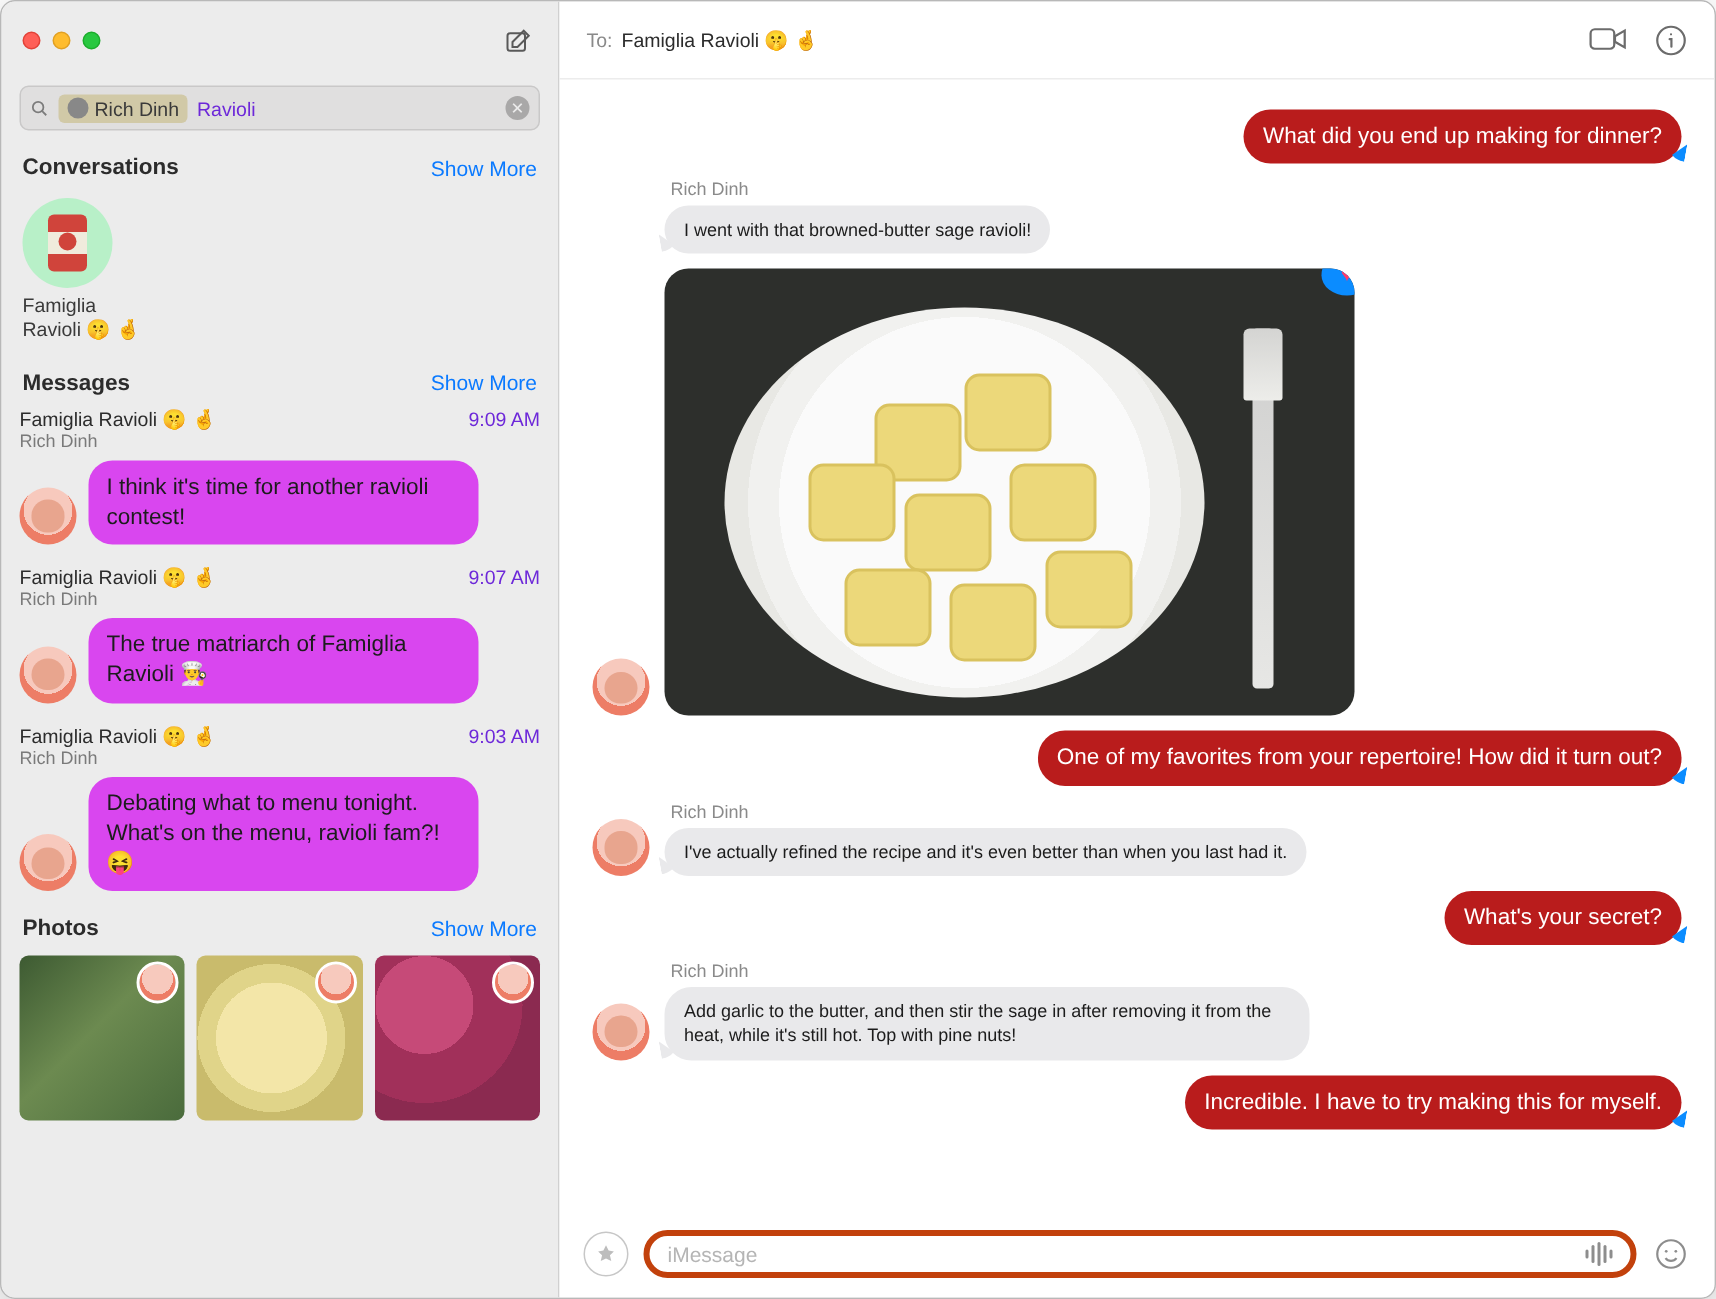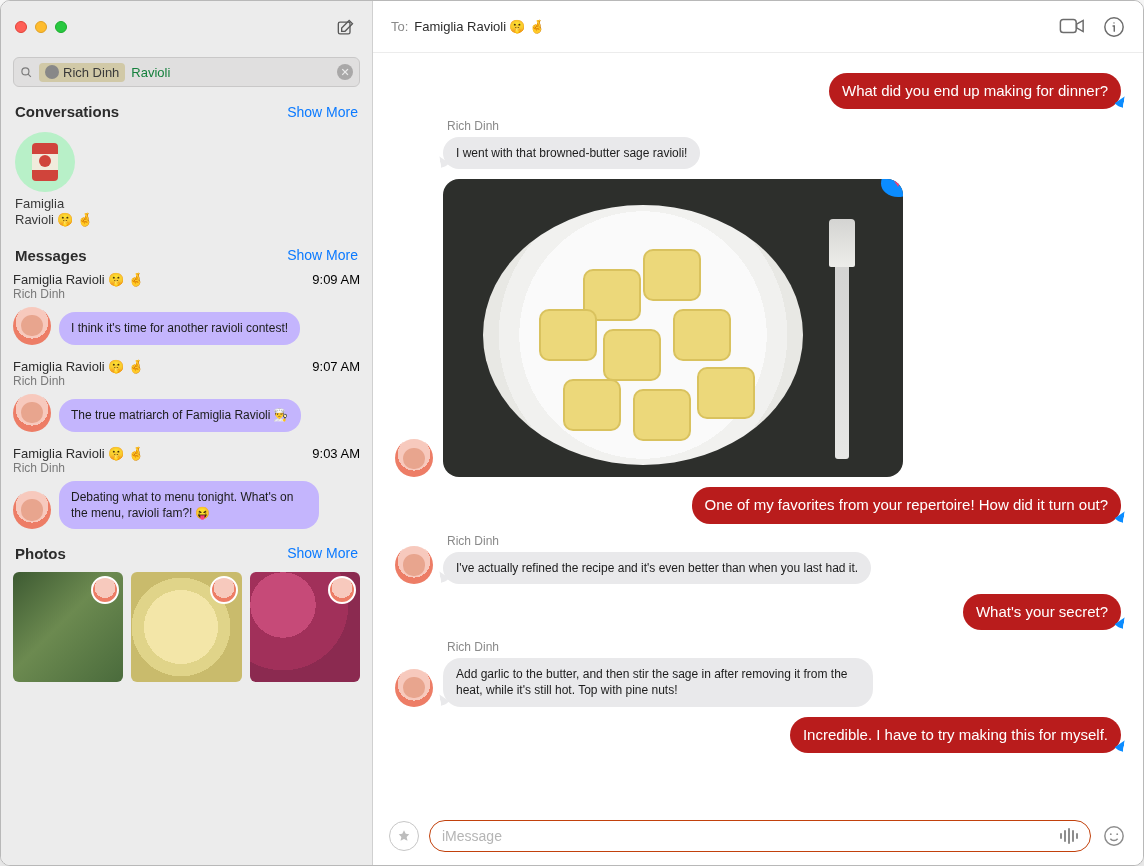--- a/index.html
+++ b/index.html
@@ -14,43 +14,43 @@
 .traffic span { width: 12px; height: 12px; border-radius: 50%; display: block; }
 .t-close { background: #ff5f57; border: .5px solid #e24238; }
 .t-min { background: #febc2e; border: .5px solid #e1a023; }
 .t-max { background: #28c840; border: .5px solid #1cad2c; }
 .compose { position: absolute; right: 14px; top: 14px; width: 26px; height: 26px; display:flex; align-items:center; justify-content:center; color:#595959; }
 
 .searchbar { margin: 4px 12px 10px; height: 30px; background: #e0dfdf; border: 1px solid #c9c8c8; border-radius: 6px; display: flex; align-items: center; padding: 0 6px; gap: 6px; }
 .searchbar .mag { color: #7c7c7c; }
 .search-token { background: #d1c9a7; border-radius: 4px; padding: 2px 6px; display: flex; align-items: center; gap: 4px; font-size: 13px; color: #3a3a3a; }
 .search-token .avatar-tiny { width: 14px; height: 14px; border-radius: 50%; background: #888; display:inline-block; }
-.search-text { flex: 1; font-size: 13px; color: #15803d; }
+.search-text { flex: 1; font-size: 13px; color: #6d28d9; }
 .search-clear { width: 16px; height: 16px; border-radius: 50%; background: #a9a8a8; color: #ececec; display: flex; align-items: center; justify-content: center; font-size: 11px; }
 
 .section-header { display: flex; justify-content: space-between; align-items: center; padding: 6px 14px 4px; }
 .section-header h3 { font-size: 15px; font-weight: 700; color: #2c2c2c; }
 .show-more { font-size: 14px; color: #0b7aff; }
 
 .conv-row { display: flex; flex-direction: column; align-items: flex-start; padding: 8px 14px 12px; gap: 4px; }
 .conv-avatar { width: 60px; height: 60px; border-radius: 50%; background: #b8f0c8; display: flex; align-items: center; justify-content: center; }
 .can-icon { width: 26px; height: 38px; border-radius: 4px; background: linear-gradient(#d0443b 0 30%, #f0ebdc 30% 70%, #d0443b 70% 100%); position: relative; }
 .can-icon::before { content:""; position:absolute; top:32%; left:50%; width:12px; height:12px; border-radius:50%; background:#d0443b; transform:translateX(-50%); }
 .conv-name { font-size: 13px; color: #3a3a3a; text-align: left; line-height: 1.25; max-width: 84px; }
 
 .msg-group { padding: 4px 12px 10px; }
 .msg-meta { display: flex; justify-content: space-between; align-items: flex-start; }
 .msg-meta .names { display: flex; flex-direction: column; }
 .msg-meta .thread-name { font-size: 13px; color: #2c2c2c; font-weight: 500; }
 .msg-meta .sender { font-size: 12px; color: #7a7a7a; }
-.msg-meta .time { font-size: 13px; color: #000000; }
+.msg-meta .time { font-size: 13px; color: #6d28d9; }
 .msg-row { display: flex; align-items: flex-end; gap: 8px; margin-top: 6px; }
 .avatar-sm { width: 38px; height: 38px; border-radius: 50%; background: radial-gradient(circle at 50% 40%, #f7c9bd 0 55%, #ed7d66 55% 100%); flex-shrink: 0; position: relative; }
 .avatar-sm::after { content:""; position:absolute; top:22%; left:22%; width:56%; height:56%; border-radius:50% 50% 48% 48%; background:#e8a58e; }
-.bubble-gray { background: #c4b5fd; border-radius: 16px; padding: 8px 12px; font-size: 12px; color: #1c1c1c; line-height: 1.35; max-width: 260px; }
+.bubble-gray { background: #d946ef; border-radius: 16px; padding: 8px 12px; font-size: 15px; color: #1c1c1c; line-height: 1.35; max-width: 260px; }
 
 .photos-row { display: flex; gap: 8px; padding: 6px 12px 14px; }
 .photo-thumb { width: 112px; height: 110px; border-radius: 6px; position: relative; }
 .photo-thumb .thumb-avatar { position: absolute; top: 4px; right: 4px; width: 28px; height: 28px; border-radius: 50%; background: radial-gradient(circle at 50% 40%, #f7c9bd 0 55%, #ed7d66 55% 100%); border: 2px solid #fff; }
 .green-pasta { background: linear-gradient(135deg, #3d5a32 0%, #6c8a50 45%, #4a6b3c 100%); }
 .yellow-pasta { background: radial-gradient(circle at 45% 50%, #f3e6a8 0 45%, #e0d489 45% 60%, #c9bb6c 60% 100%); }
 .pink-pasta { background: radial-gradient(circle at 30% 30%, #c64a78 0 30%, #a1305a 30% 60%, #8b2a50 60% 100%); }
 
 .main { flex: 1; display: flex; flex-direction: column; background: #fff; }
 .header-right { height: 52px; display: flex; align-items: center; padding: 0 18px; border-bottom: 1px solid #ececec; }
@@ -75,21 +75,21 @@
 .ravioli { position: absolute; width: 58px; height: 52px; background: #ecd87a; border-radius: 10px; border: 2px solid #d9c25e; }
 .r1{left:140px;top:90px} .r2{left:200px;top:70px} .r3{left:96px;top:130px} .r4{left:160px;top:150px} .r5{left:230px;top:130px} .r6{left:120px;top:200px} .r7{left:190px;top:210px} .r8{left:254px;top:188px}
 .fork { position:absolute; right:54px; top:40px; width:14px; height:240px; background: linear-gradient(#cfcfce, #e7e7e5); border-radius: 3px; }
 .fork::before { content:""; position:absolute; top:0; left:-6px; width:26px; height:48px; background: linear-gradient(#d4d4d2,#ededea); border-radius: 4px 4px 2px 2px; }
 .tapback { position: absolute; top: -12px; right: -12px; width: 34px; height: 30px; background: #0b8cff; border-radius: 50% 50% 50% 50% / 55% 55% 45% 45%; display: flex; align-items: center; justify-content: center; }
 .tapback::after { content:""; position:absolute; right:-2px; bottom:-6px; width:8px; height:8px; border-radius:50%; background:#0b8cff; }
 .tapback .heart { color:#ff3b6b; font-size:14px; }
 
 .compose-bar { height: 50px; display: flex; align-items: center; gap: 10px; padding: 0 16px 8px; }
 .apps-btn { width: 30px; height: 30px; border-radius: 50%; border: 1.5px solid #c7c7c7; display: flex; align-items: center; justify-content: center; color: #9a9a9a; font-weight:700; font-size:14px; }
-.input-pill { flex: 1; height: 32px; border: 1px solid #c2410c; border-radius: 16px; display: flex; align-items: center; padding: 0 12px; gap: 10px; }
+.input-pill { flex: 1; height: 32px; border: 4px solid #c2410c; border-radius: 16px; display: flex; align-items: center; padding: 0 12px; gap: 10px; }
 .input-pill .ph { color: #b5b5b5; font-size: 14px; flex:1; }
 .wave { color: #8d8d8d; display:flex; gap:2px; align-items:center; }
 .wave span{ display:block; width:2px; background:#8d8d8d; border-radius:1px;}
 .emoji-btn { width: 26px; height: 26px; color: #8d8d8d; display:flex; align-items:center; justify-content:center; }
 
 svg { display: block; }
 </style>
 </head>
 <body>
 

